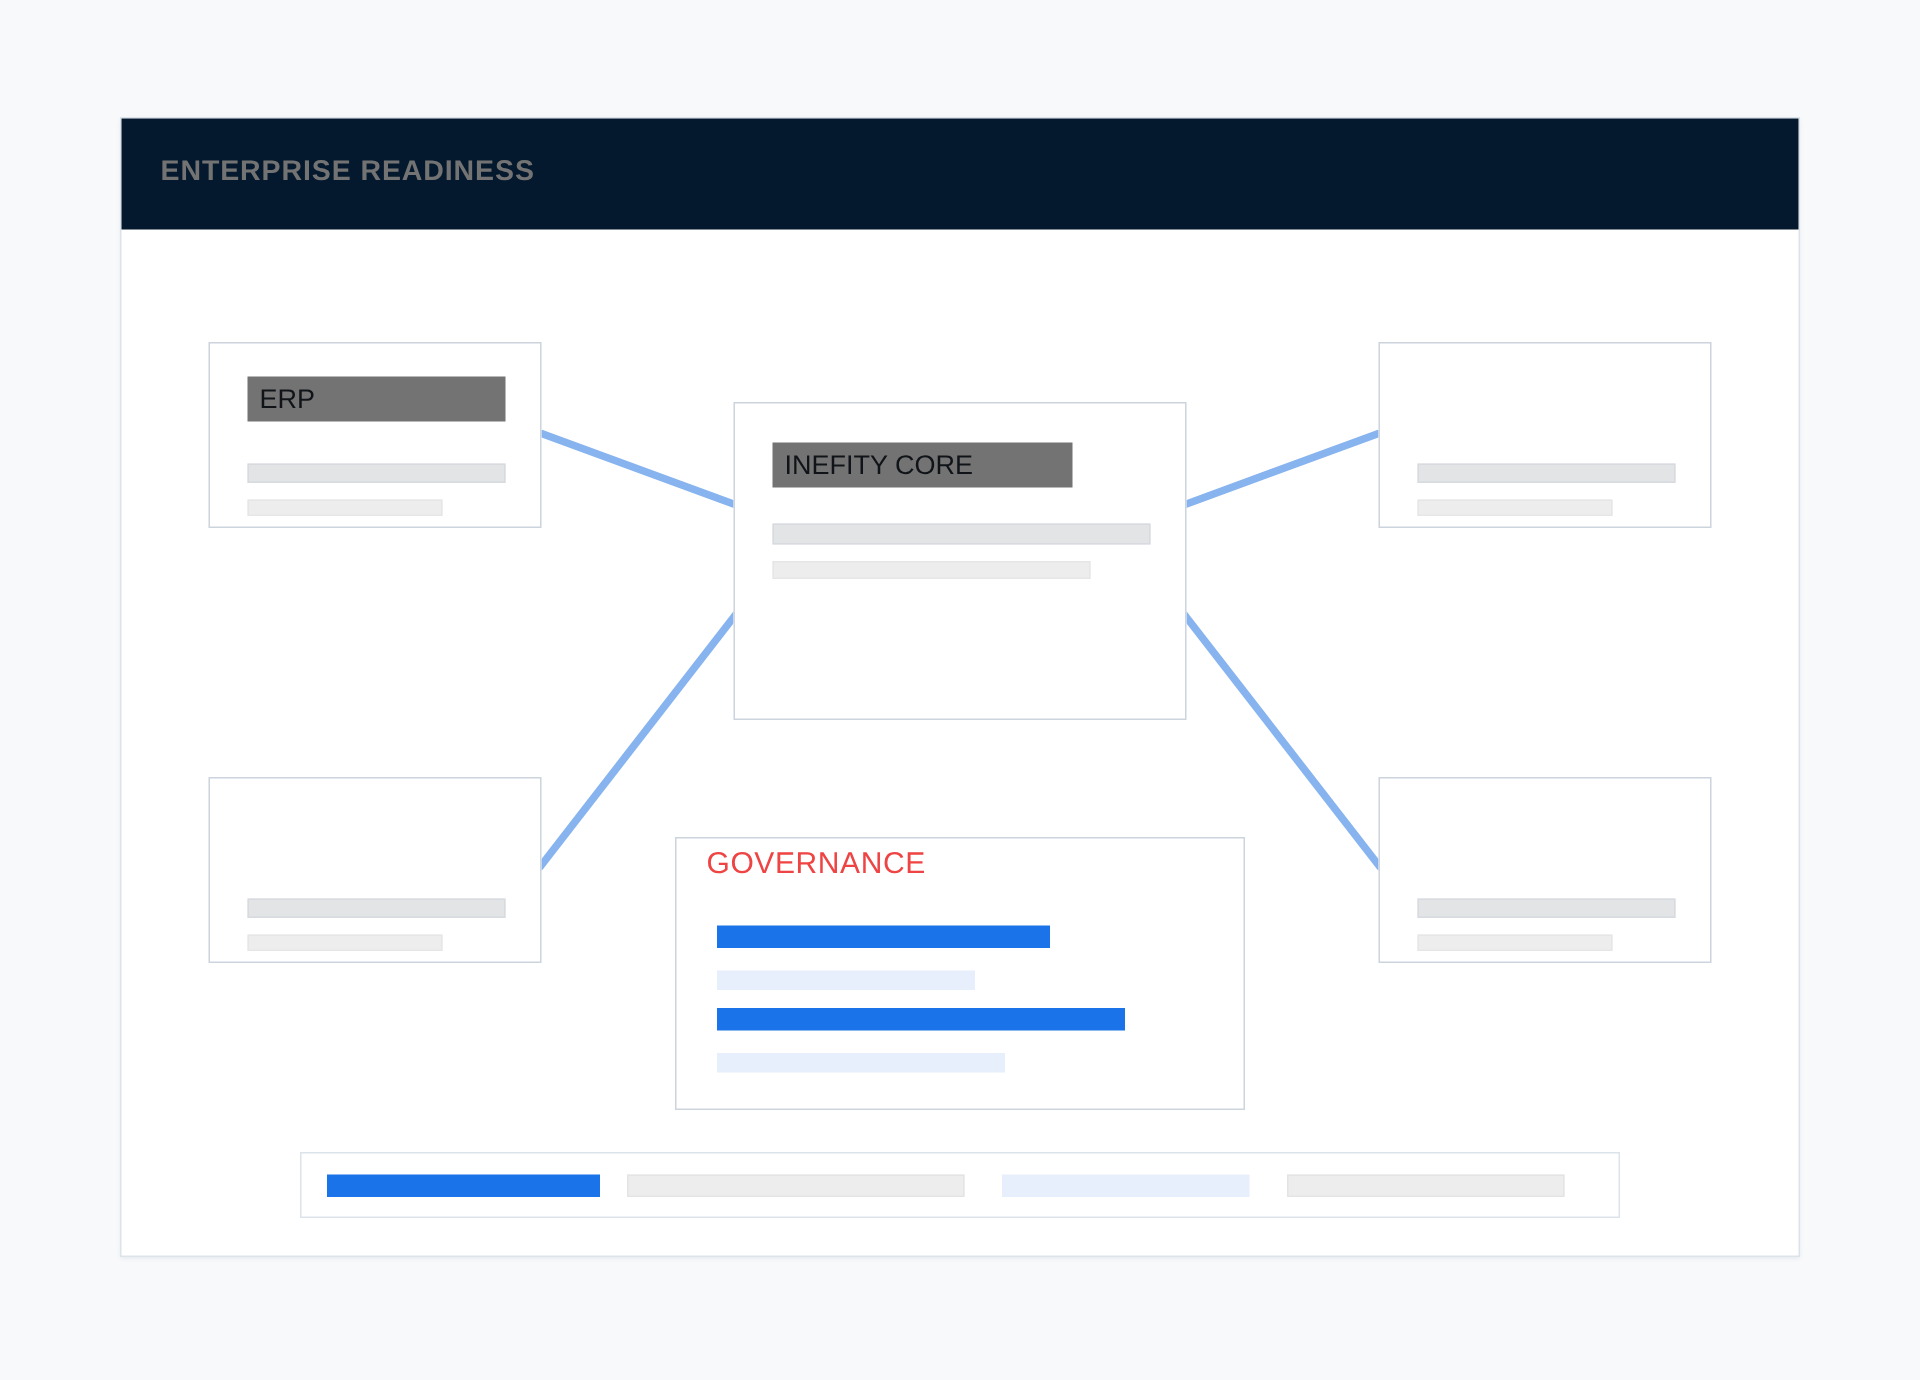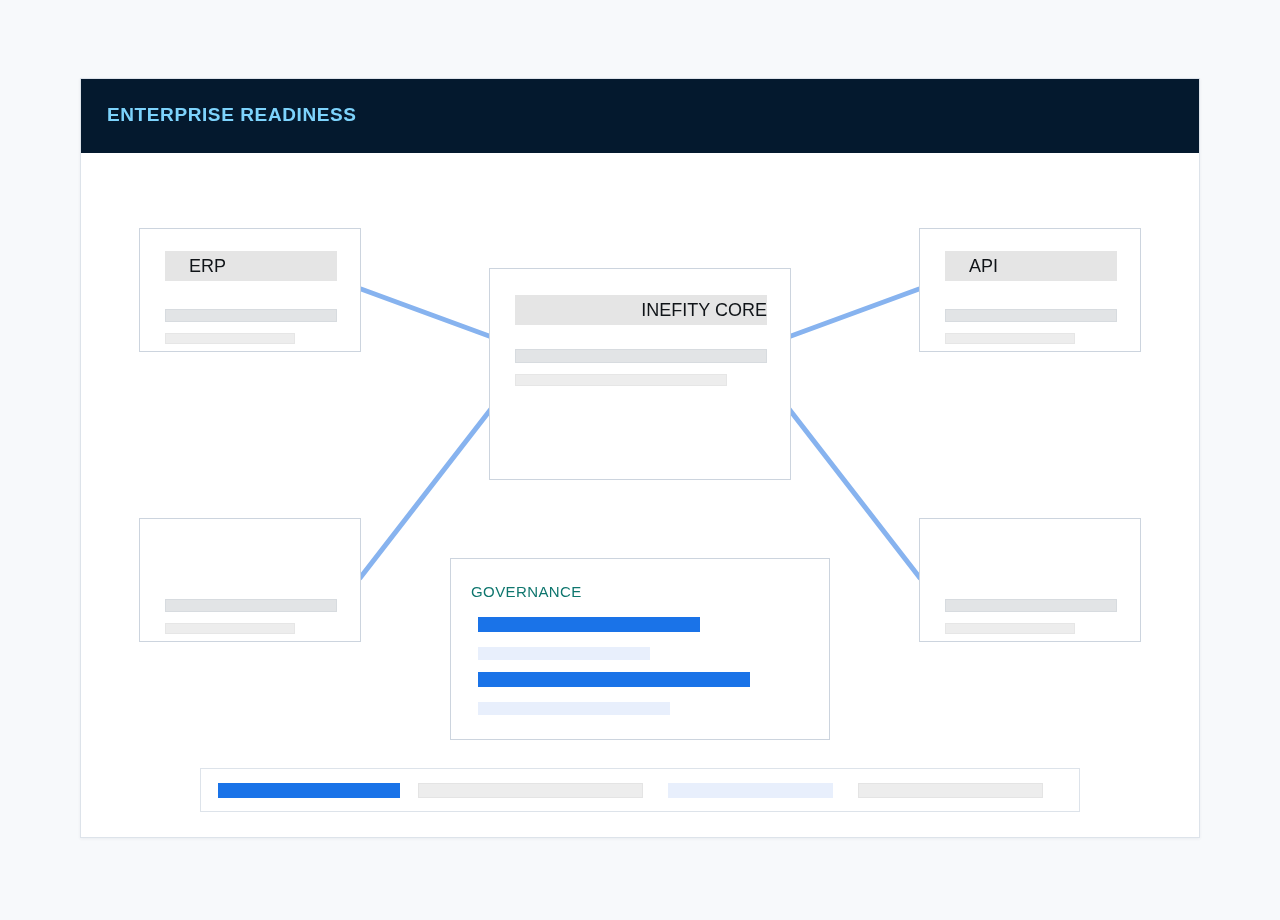--- a/index.html
+++ b/index.html
@@ -39,21 +39,21 @@
     top: 0;
     width: 100%;
     height: 74px;
     background: #04192e;
     box-sizing: border-box;
   }
   .card-header-title {
     position: absolute;
     left: 26px;
     top: 25px;
-    color: #7dd3fc;
+    color: #737373;
     font-size: 19px;
     font-weight: bold;
     letter-spacing: 0.6px;
     white-space: nowrap;
   }
 
   .card-body {
     position: absolute;
     left: 0;
     top: 74px;
@@ -73,26 +73,26 @@
 
   
   .node {
     position: absolute;
     background: #ffffff;
     border: 1px solid #ccd4de;
     box-sizing: border-box;
   }
   .node-title {
     position: absolute;
-    background: #e5e5e5;
+    background: #737373;
     color: #101418;
     font-size: 18px;
     line-height: 30px;
     height: 30px;
-    padding-left: 24px;
+    padding-left: 8px;
     box-sizing: border-box;
     white-space: nowrap;
     overflow: hidden;
   }
   .bar {
     position: absolute;
     box-sizing: border-box;
   }
   .bar-dark {
     background: #e2e4e6;
@@ -106,21 +106,21 @@
   
   .node-sat { width: 222px; height: 124px; }
   .node-sat .node-title { left: 25px; top: 22px; width: 172px; }
   .node-sat .b1 { left: 25px; top: 80px; width: 172px; height: 13px; }
   .node-sat .b2 { left: 25px; top: 104px; width: 130px; height: 11px; }
 
   
   .node-core {
     left: 489px; top: 268px; width: 302px; height: 212px;
   }
-  .node-core .node-title { left: 25px; top: 26px; width: 252px; text-align: right; }
+  .node-core .node-title { left: 25px; top: 26px; width: 200px; }
   .node-core .b1 { left: 25px; top: 80px; width: 252px; height: 14px; }
   .node-core .b2 { left: 25px; top: 105px; width: 212px; height: 12px; }
 
   #node-erp { left: 139px; top: 228px; }
   #node-api { left: 919px; top: 228px; }
   #node-crm { left: 139px; top: 518px; }
   #node-archive { left: 919px; top: 518px; }
 
   
   .panel {
@@ -129,23 +129,23 @@
     top: 558px;
     width: 380px;
     height: 182px;
     background: #ffffff;
     border: 1px solid #ccd4de;
     box-sizing: border-box;
   }
   .panel-title {
     position: absolute;
     left: 20px;
-    top: 24px;
-    color: #0f766e;
-    font-size: 15px;
+    top: 6px;
+    color: #ef4444;
+    font-size: 20px;
     letter-spacing: 0.4px;
     white-space: nowrap;
   }
   .panel-row {
     position: absolute;
     left: 27px;
     box-sizing: border-box;
   }
   .row-accent { background: #1a73e8; height: 15px; }
   .row-muted  { background: #e8effc; height: 13px; }
@@ -192,21 +192,20 @@
     <line x1="789" y1="409" x2="920" y2="578" stroke="#87b3ef" stroke-width="5" stroke-linecap="round"></line>
   </svg>
 
   <div class="node node-sat" id="node-erp">
     <div class="node-title">ERP</div>
     <div class="bar bar-dark b1"></div>
     <div class="bar bar-light b2"></div>
   </div>
 
   <div class="node node-sat" id="node-api">
-    <div class="node-title">API</div>
     <div class="bar bar-dark b1"></div>
     <div class="bar bar-light b2"></div>
   </div>
 
   <div class="node node-sat" id="node-crm">
     <div class="bar bar-dark b1"></div>
     <div class="bar bar-light b2"></div>
   </div>
 
   <div class="node node-sat" id="node-archive">

